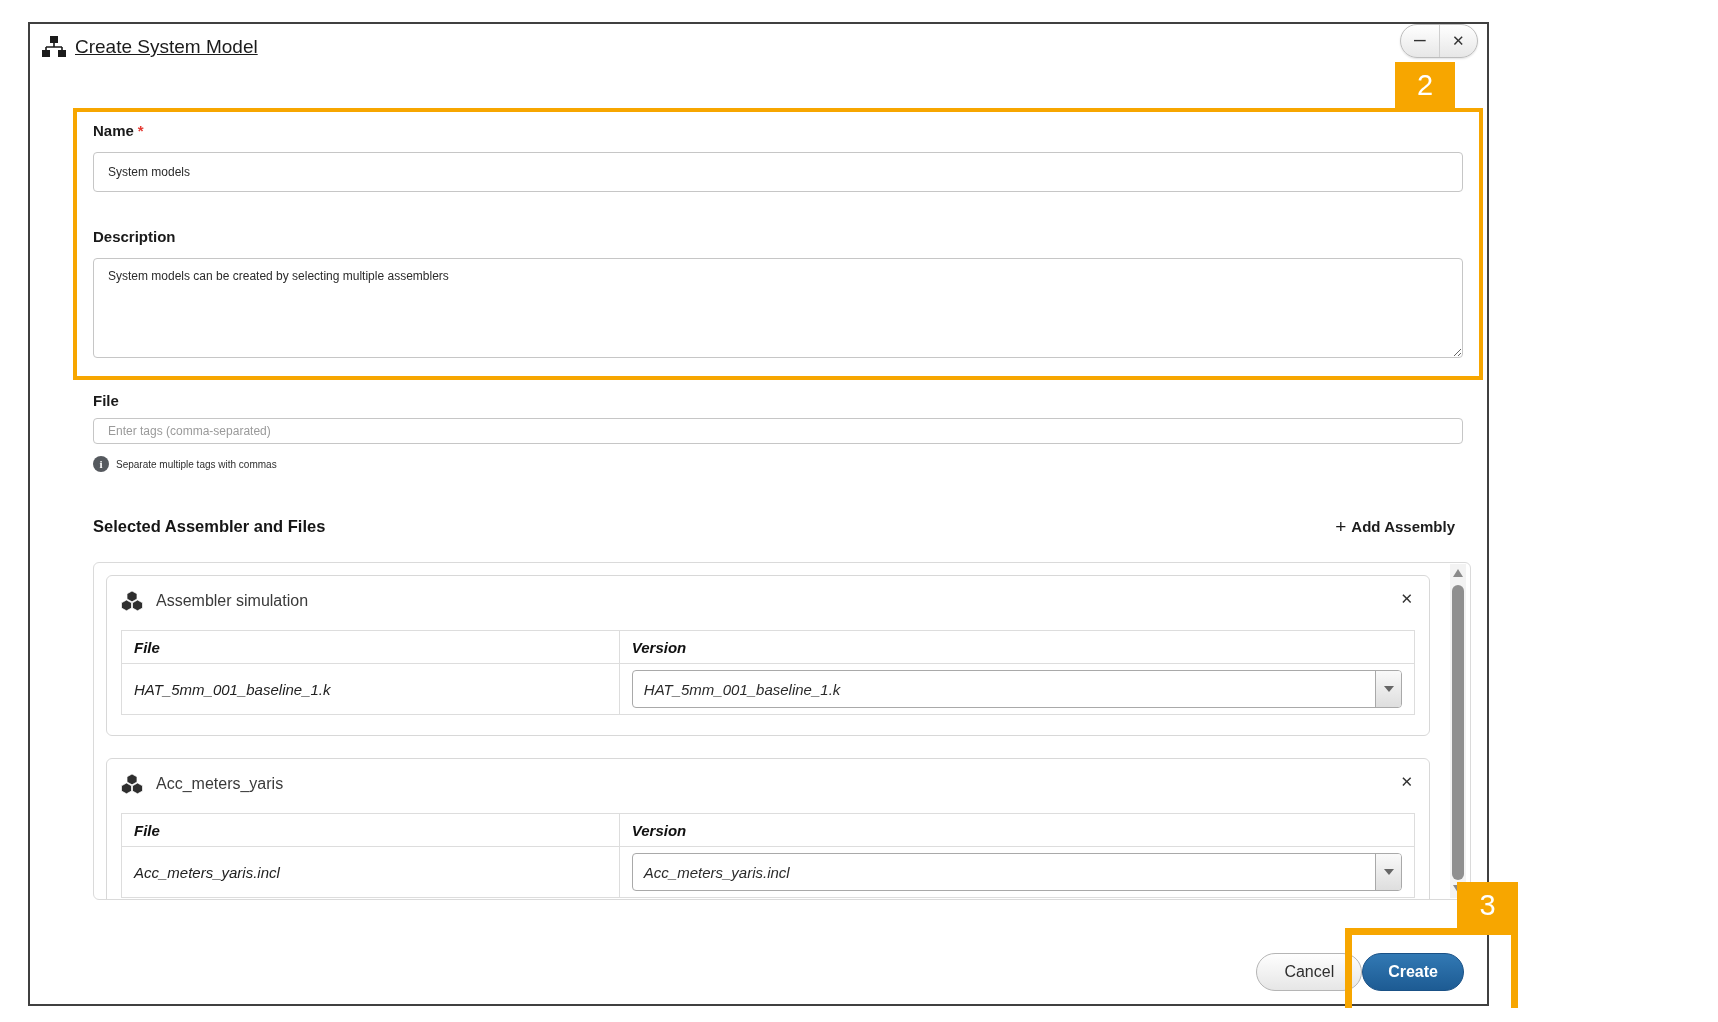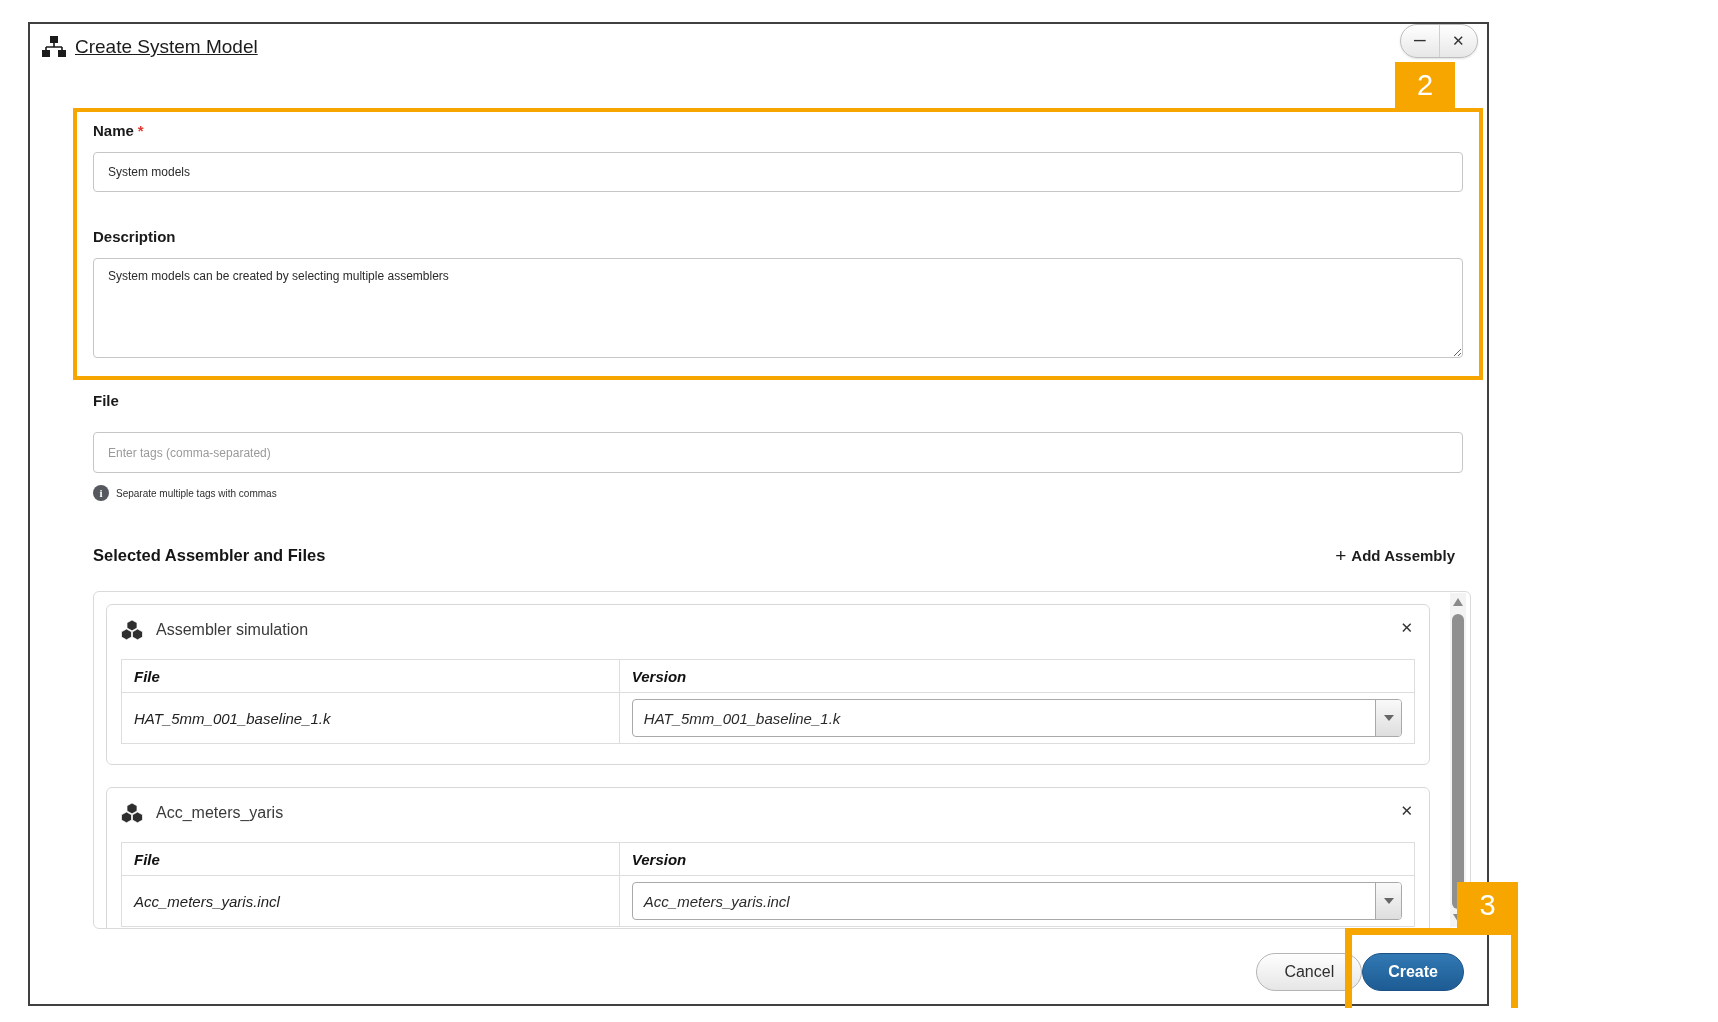--- a/index.html
+++ b/index.html
@@ -59,21 +59,21 @@
   .text-area {
     display: block; width: 1370px; height: 100px;
     border: 1px solid #c6c6c6; border-radius: 4px;
     padding: 10px 14px; font-size: 12px; color: #2b2b2b;
     font-family: "Liberation Sans", sans-serif;
     margin-top: 10px; outline: none; resize: both;
   }
 
   
   .tags-wrap { margin: 10px 0 0 33px; }
-  .tags-input { margin-top: 20px; height: 41px; }
+  .tags-input { margin-top: 6px; height: 26px; }
   .tags-input::placeholder { color: #9a9a9a; }
   .hint-row { margin-top: 11px; display: flex; align-items: center; gap: 7px; height: 18px; }
   .info-icon {
     width: 16px; height: 16px; border-radius: 50%;
     background: #55595e; color: #fff;
     font-size: 11px; font-weight: bold; font-family: "Liberation Serif", serif;
     display: flex; align-items: center; justify-content: center; flex: 0 0 auto;
   }
   .hint-text { font-size: 10px; color: #2e2e2e; }
 

